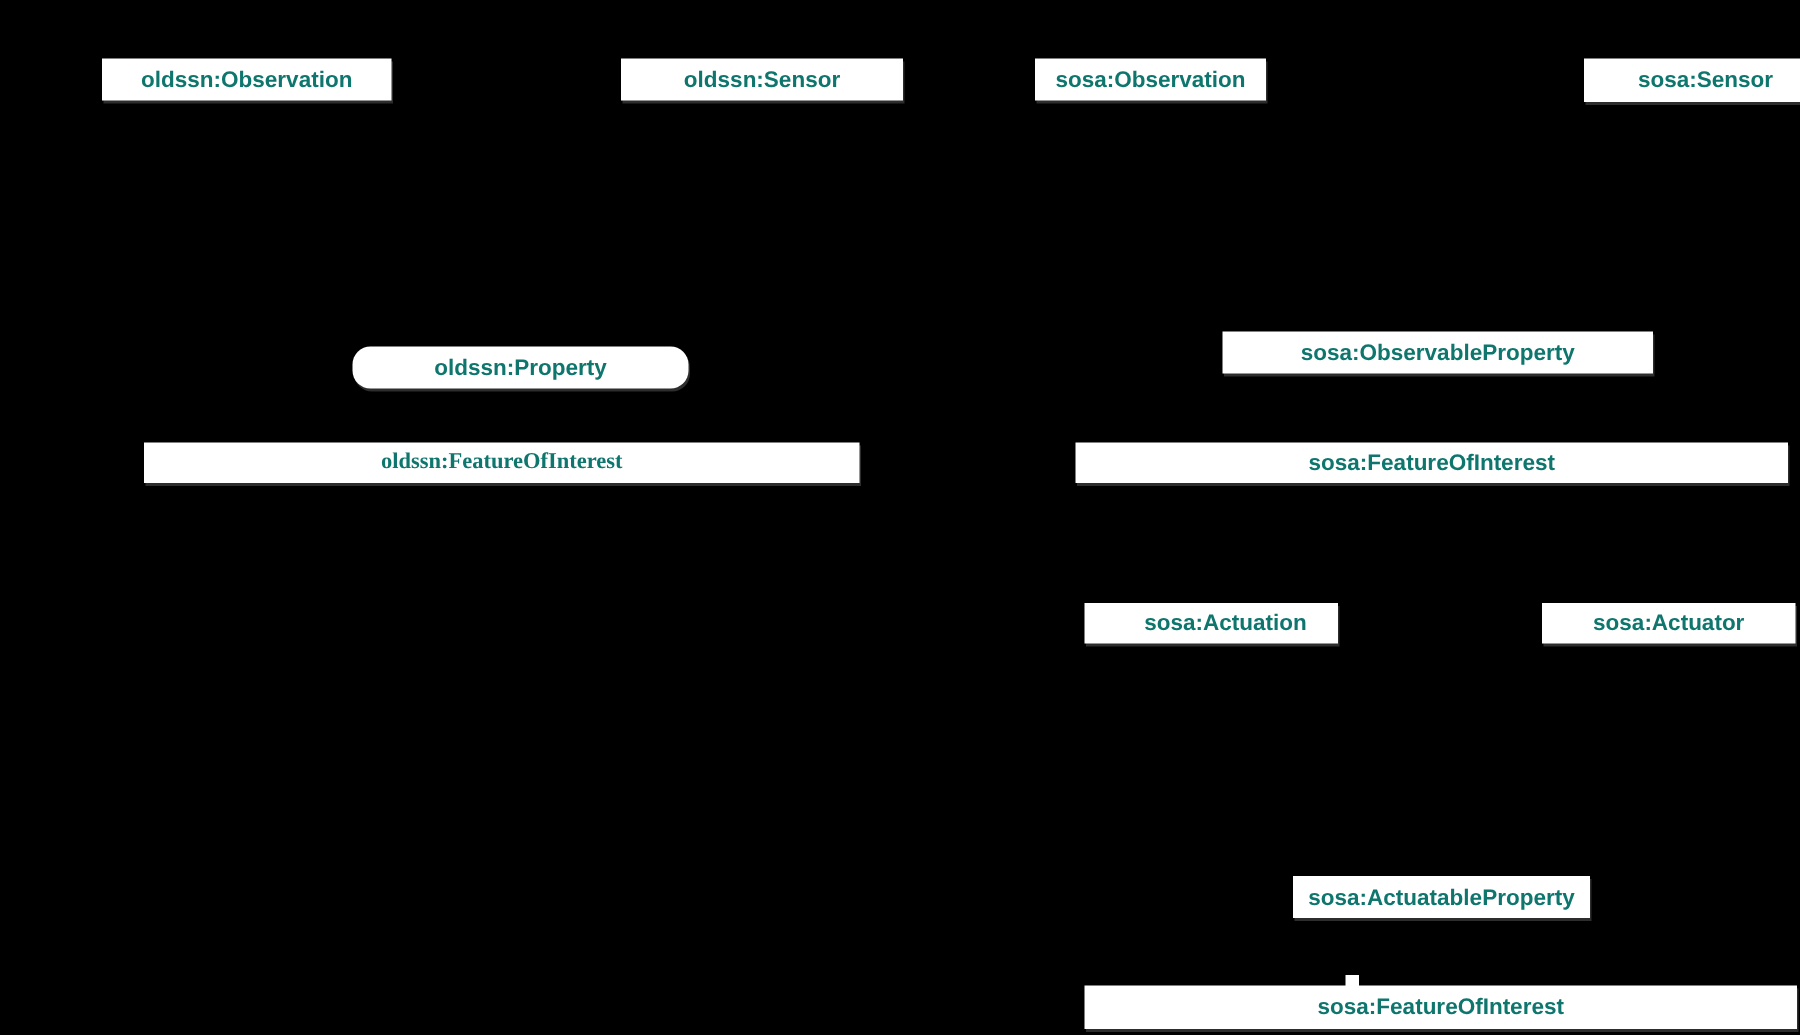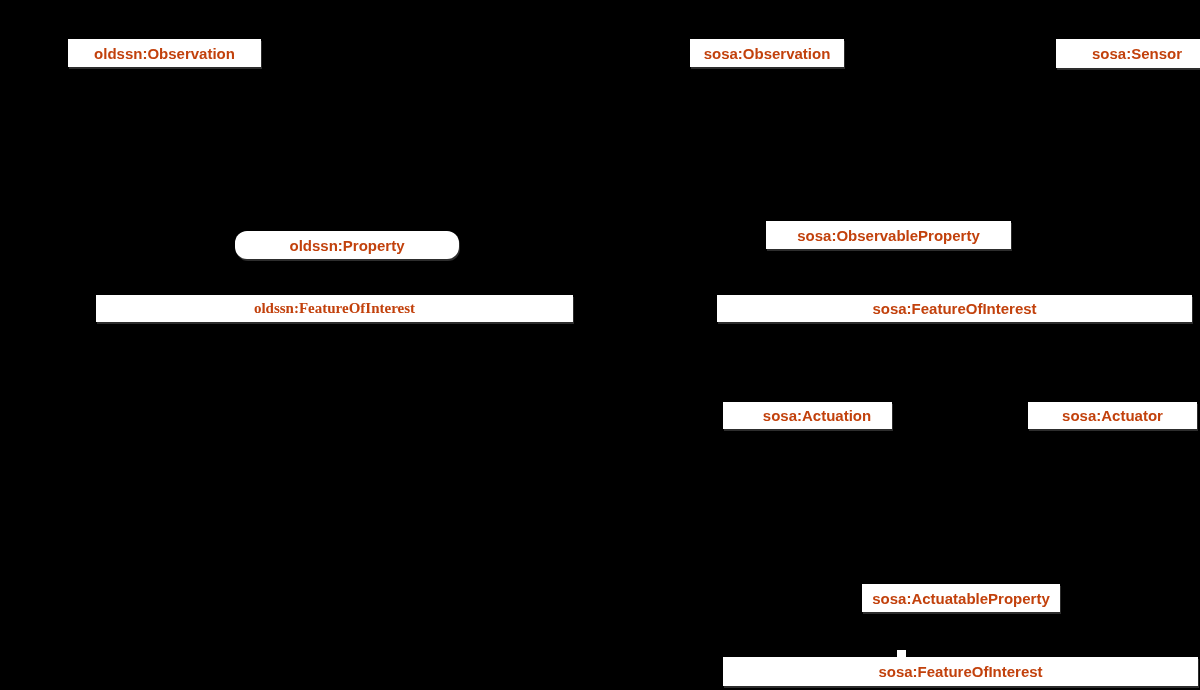--- a/index.html
+++ b/index.html
@@ -11,56 +11,57 @@
     position: relative;
     width: 1200px;
     height: 690px;
     background: #000000;
     overflow: hidden;
     font-family: "Liberation Sans", sans-serif;
   }
   .node {
     position: absolute;
     background: #ffffff;
-    color: #c2410c;
+    color: #0f766e;
     display: flex;
     align-items: center;
     justify-content: center;
     font-size: 15px;
     font-weight: 700;
     white-space: nowrap;
     box-shadow: 1px 2px 0 rgba(130,130,130,0.35);
     box-sizing: border-box;
   }
   .fragment {
     position: absolute;
     background: #ffffff;
   }
   
   .n-oldssn-observation      { left: 68px;   top: 39px;  width: 193px; height: 28px; }
   .n-oldssn-sensor           { left: 414px;  top: 39px;  width: 188px; height: 28px; }
   .n-sosa-observation        { left: 690px;  top: 39px;  width: 154px; height: 28px; }
   .n-sosa-sensor             { left: 1056px; top: 39px;  width: 162px; height: 29px; }
   .n-oldssn-property         { left: 235px;  top: 231px; width: 224px; height: 28px; border-radius: 12px; }
-  .n-sosa-observable-property{ left: 766px;  top: 221px; width: 245px; height: 28px; }
+  .n-sosa-observable-property{ left: 815px;  top: 221px; width: 287px; height: 28px; }
   .n-oldssn-foi              { left: 96px;   top: 295px; width: 477px; height: 27px; font-family: Liberation Serif, serif; }
   .n-sosa-foi                { left: 717px;  top: 295px; width: 475px; height: 27px; }
   .n-sosa-actuation          { left: 723px;  top: 402px; width: 169px; height: 27px; padding-left: 19px; }
   .n-sosa-actuator           { left: 1028px; top: 402px; width: 169px; height: 27px; }
   .n-sosa-actuatable-property{ left: 862px;  top: 584px; width: 198px; height: 28px; }
   .n-sosa-foi-bottom         { left: 723px;  top: 657px; width: 475px; height: 29px; }
   .f-notch                   { left: 897px;  top: 650px; width: 9px;   height: 8px;  }
 </style>
 </head>
 <body>
 
 <div id="stage">
 
   <div class="node n-oldssn-observation">oldssn:Observation</div>
 
+  <div class="node n-oldssn-sensor">oldssn:Sensor</div>
 
   <div class="node n-sosa-observation">sosa:Observation</div>
 
   <div class="node n-sosa-sensor">sosa:Sensor</div>
 
   <div class="node n-oldssn-property">oldssn:Property</div>
 
   <div class="node n-sosa-observable-property">sosa:ObservableProperty</div>
 
   <div class="node n-oldssn-foi">oldssn:FeatureOfInterest</div>

